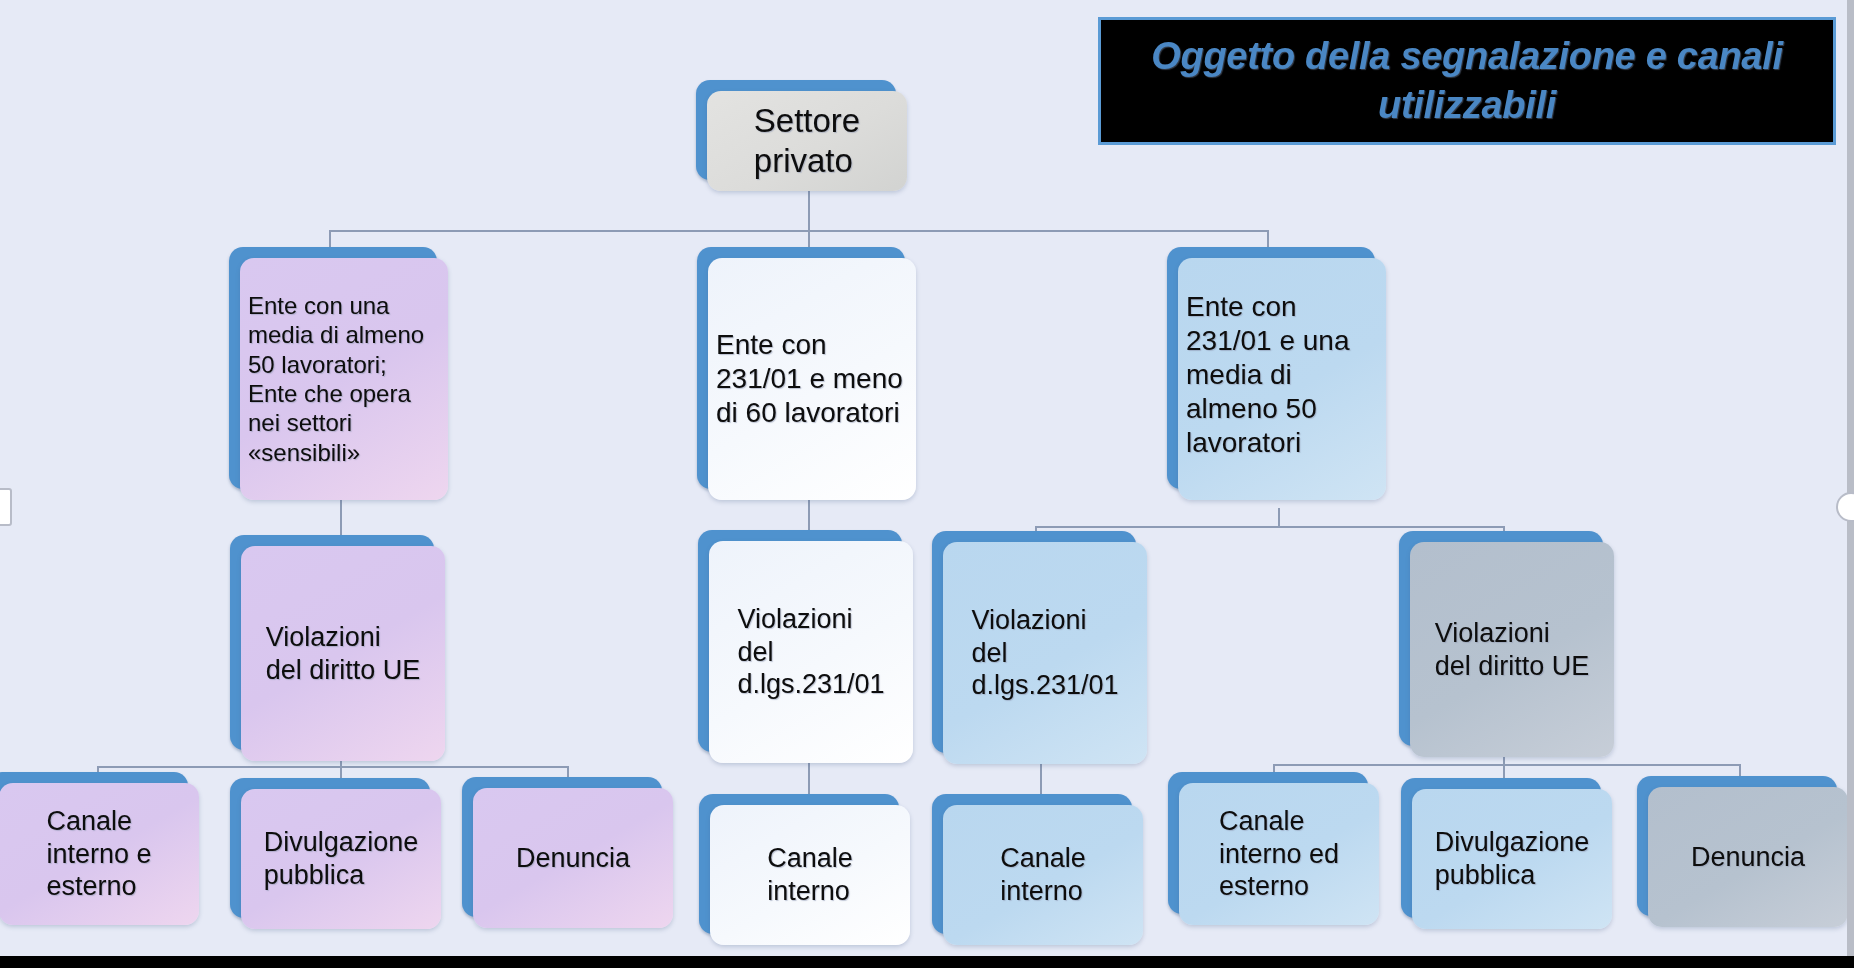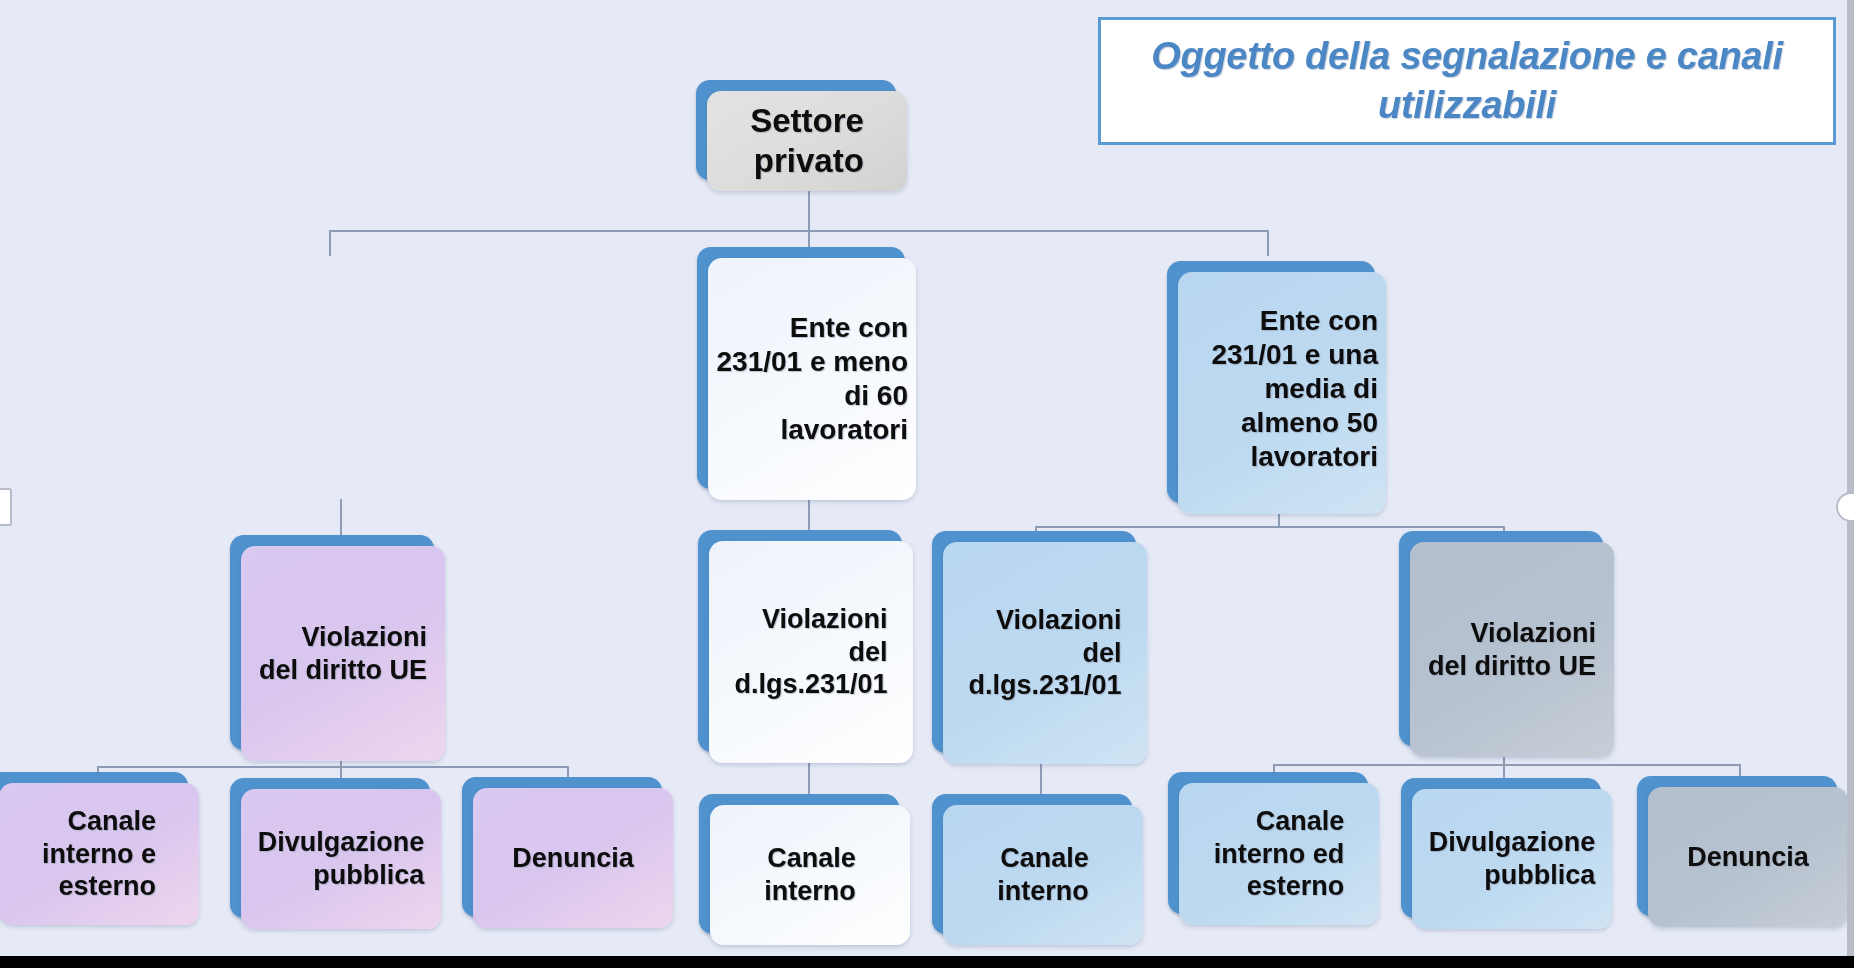--- a/index.html
+++ b/index.html
@@ -62,21 +62,21 @@
   }
 
   
   .title-box {
     position: absolute;
     left: 1098px;
     top: 17px;
     width: 738px;
     height: 128px;
     border: 3px solid #5b9bd5;
-    background: #ffffff;
+    background: #000000;
     display: flex;
     align-items: center;
     justify-content: center;
     box-sizing: border-box;
     z-index: 30;
   }
   .title-text {
     color: #4a87c4;
     font-style: italic;
     font-weight: bold;
@@ -121,22 +121,22 @@
     border-radius: 14px;
     display: flex;
     align-items: center;
     justify-content: center;
     box-sizing: border-box;
     padding: 4px 8px;
     box-shadow: 0 2px 4px rgba(70,95,135,0.25);
   }
   .node .label {
     color: #0d0d0d;
-    font-weight: bold;
-    text-align: right;
+    font-weight: normal;
+    text-align: left;
     line-height: 1.22;
     text-shadow: 1px 1px 1px rgba(140,150,175,0.55);
     white-space: pre-line;
   }
 
   
   .fill-grey   { background: linear-gradient(150deg,#e3e3e1 0%, #dcdcda 55%, #d2d3d1 100%); }
   .fill-purple { background: linear-gradient(150deg,#d9c8f0 0%, #d9c6ee 50%, #eed6ef 100%); }
   .fill-white  { background: linear-gradient(150deg,#eef3fb 0%, #f6f9fd 55%, #ffffff 100%); }
   .fill-blue   { background: linear-gradient(150deg,#b9d7ef 0%, #bcd9f0 55%, #cfe4f4 100%); }
@@ -194,29 +194,36 @@
   <div class="conn v" style="left:1739px; top:764px; height:22px;"></div>
 
   <div class="node" style="left:696px; top:80px; width:200px; height:100px;">
     <div class="shadow"></div>
     <div class="card fill-grey">
       <span class="label t-root">Settore
 privato</span>
     </div>
   </div>
 
+  <div class="node" style="left:229px; top:247px; width:208px; height:242px;">
+    <div class="shadow"></div>
+    <div class="card fill-purple">
+      <span class="label t-lvl1s">Ente con una media di almeno 50 lavoratori;
+Ente che opera nei settori «sensibili»</span>
+    </div>
+  </div>
 
   <div class="node" style="left:697px; top:247px; width:208px; height:242px;">
     <div class="shadow"></div>
     <div class="card fill-white">
       <span class="label t-lvl1">Ente con 231/01 e meno di 60 lavoratori</span>
     </div>
   </div>
 
-  <div class="node overflow" style="left:1167px; top:261px; width:208px; height:242px;">
+  <div class="node overflow" style="left:1167px; top:247px; width:208px; height:242px;">
     <div class="shadow"></div>
     <div class="card fill-blue">
       <span class="label t-lvl1" style="margin-top:-8px;">Ente con 231/01 e una media di almeno 50 lavoratori</span>
     </div>
   </div>
 
   <div class="node" style="left:230px; top:535px; width:204px; height:215px;">
     <div class="shadow"></div>
     <div class="card fill-purple">
       <span class="label t-lvl2">Violazioni

